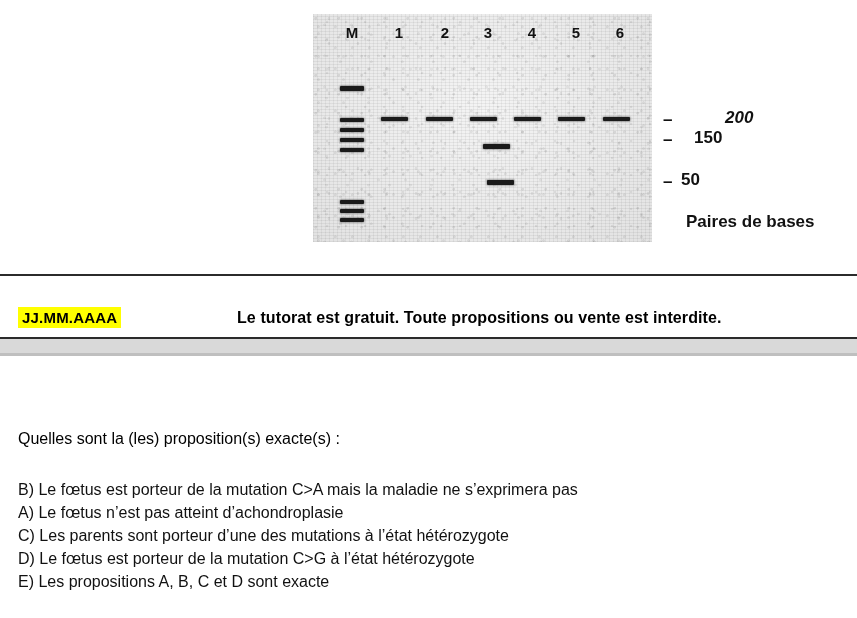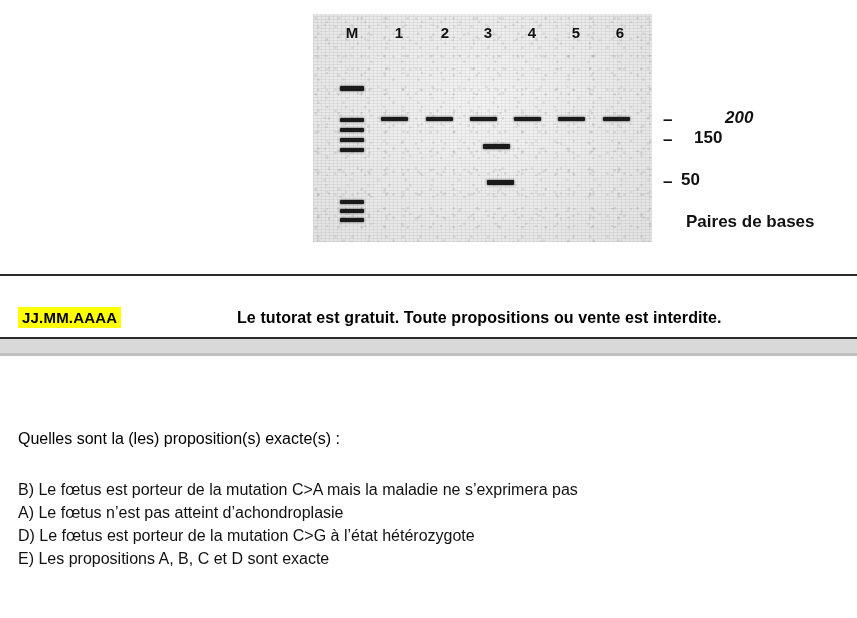--- a/index.html
+++ b/index.html
@@ -213,15 +213,16 @@
   <div class="footer-text">Le tutorat est gratuit. Toute propositions ou vente est interdite.</div>
 </div>
 <div class="rule bottom"></div>
 <div class="gray-band"></div>
 <div class="gray-band-edge"></div>
 
 <div class="question">Quelles sont la (les) proposition(s) exacte(s) :</div>
 <div class="choices">
   <div class="choice">B) Le fœtus est porteur de la mutation C&gt;A mais la maladie ne s’exprimera pas</div>
   <div class="choice">A) Le fœtus n’est pas atteint d’achondroplasie</div>
+  <div class="choice">C) Les parents sont porteur d’une des mutations à l’état hétérozygote</div>
   <div class="choice">D) Le fœtus est porteur de la mutation C&gt;G à l’état hétérozygote</div>
   <div class="choice">E) Les propositions A, B, C et D sont exacte</div>
 </div>
 
 </body></html>

